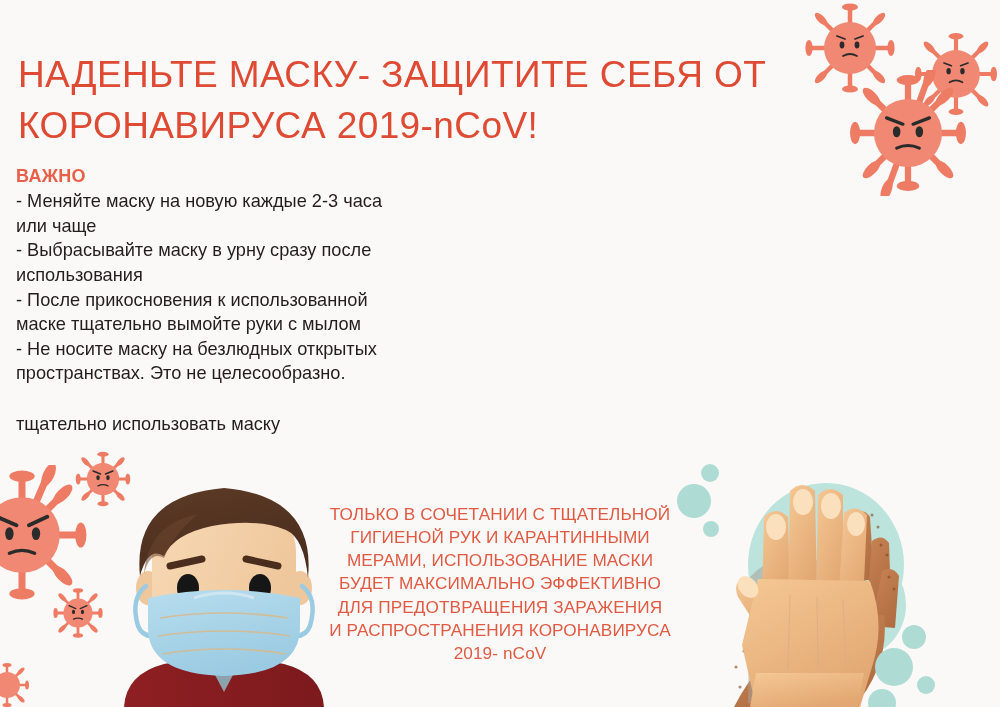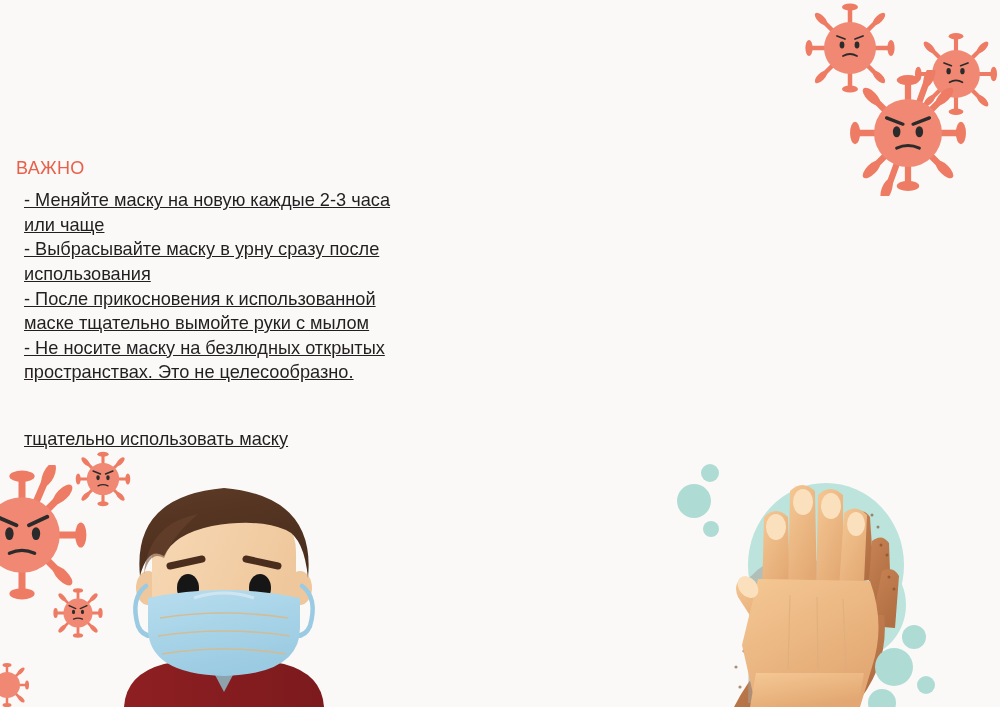--- a/index.html
+++ b/index.html
@@ -42,27 +42,26 @@
     font-size:18.2px;
     line-height:1.35;
   }
   #col-left{left:16px; top:152px; width:452px;}
   #col-right{left:472px; top:152px; width:482px;}
 
   .sec-head{
     color:#E8604A;
     font-size:18px;
     letter-spacing:0.3px;
-    margin:4px 0 1px 0;
-    font-weight:400;
+    margin:12px 0 1px 0;
+    font-weight:700;
   }
   .sec-body{
-    margin:8px;
+    margin:0;
     white-space:pre-line;
-    text-decoration:underline;
   }
   .sec-gap{height:26px;}
   .sec-gap-sm{height:22px;}
 
   
   #center-caption{
     position:absolute;
     left:300px; top:503px;
     width:400px;
     text-align:center;
@@ -290,39 +289,48 @@
           <ellipse cx="78" cy="78" rx="9" ry="4" transform="rotate(45 78 78)"></ellipse>
         <ellipse cx="50" cy="90" rx="9" ry="4"></ellipse>
           <ellipse cx="22" cy="78" rx="9" ry="4" transform="rotate(-45 22 78)"></ellipse>
         <ellipse cx="10" cy="50" rx="4" ry="9"></ellipse>
           <ellipse cx="22" cy="22" rx="9" ry="4" transform="rotate(45 22 22)"></ellipse>
         <circle cx="50" cy="50" r="26" fill="#F08873"></circle>
       </g>
     </svg>
   </div>
 
+  <h1 id="title">НАДЕНЬТЕ МАСКУ- ЗАЩИТИТЕ СЕБЯ ОТ
+КОРОНАВИРУСА 2019-nCoV!</h1>
 
   <div id="col-left" class="col">
     <div class="sec-head">ВАЖНО</div>
     <div class="sec-body">- Меняйте маску на новую каждые 2-3 часа
 или чаще
 - Выбрасывайте маску в урну сразу после
 использования
 - После прикосновения к использованной
 маске тщательно вымойте руки с мылом
 - Не носите маску на безлюдных открытых
 пространствах. Это не целесообразно.</div>
     <div class="sec-gap"></div>
     <div class="sec-body">тщательно использовать маску</div>
   </div>
 
   <div id="col-right" class="col">
     <div class="sec-gap-sm"></div>
   </div>
 
+  <div id="center-caption">ТОЛЬКО В СОЧЕТАНИИ С ТЩАТЕЛЬНОЙ
+ГИГИЕНОЙ РУК И КАРАНТИННЫМИ
+МЕРАМИ, ИСПОЛЬЗОВАНИЕ МАСКИ
+БУДЕТ МАКСИМАЛЬНО ЭФФЕКТИВНО
+ДЛЯ ПРЕДОТВРАЩЕНИЯ ЗАРАЖЕНИЯ
+И РАСПРОСТРАНЕНИЯ КОРОНАВИРУСА
+2019- nCoV</div>
 
   <svg id="boy" viewBox="0 0 232 229">
     <defs>
       <linearGradient id="hairG" x1="0" y1="0" x2="0.3" y2="1">
         <stop offset="0" stop-color="#5C3A26"></stop>
           <stop offset="1" stop-color="#4A2D1C"></stop>
       </linearGradient>
       <linearGradient id="skinG" x1="0" y1="0" x2="1" y2="0.4">
         <stop offset="0" stop-color="#F7D9B5"></stop>
           <stop offset="1" stop-color="#EFC79C"></stop>

